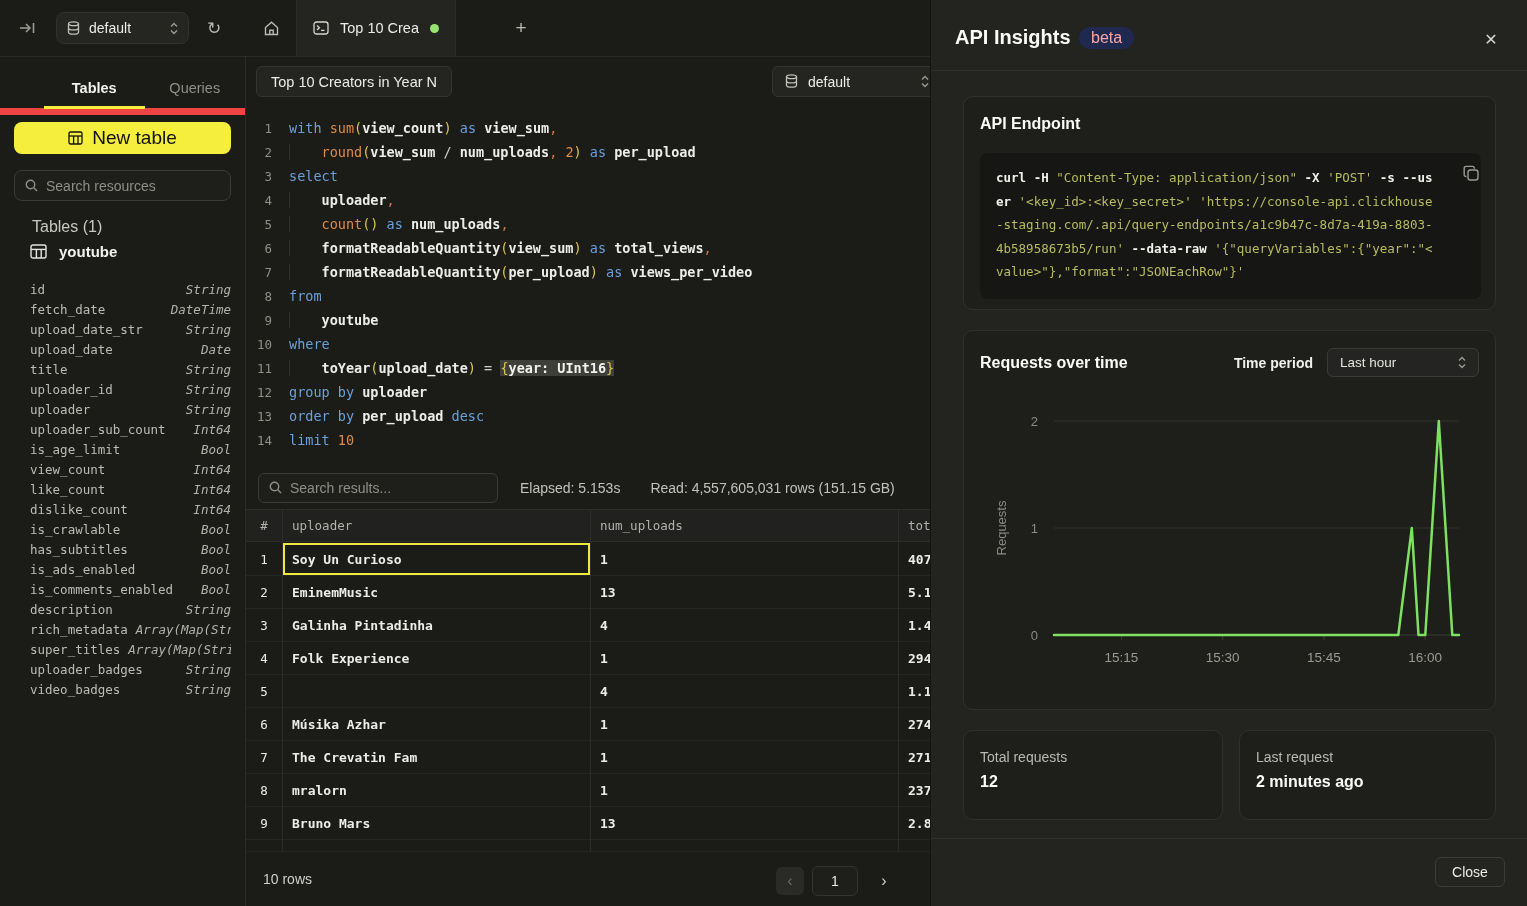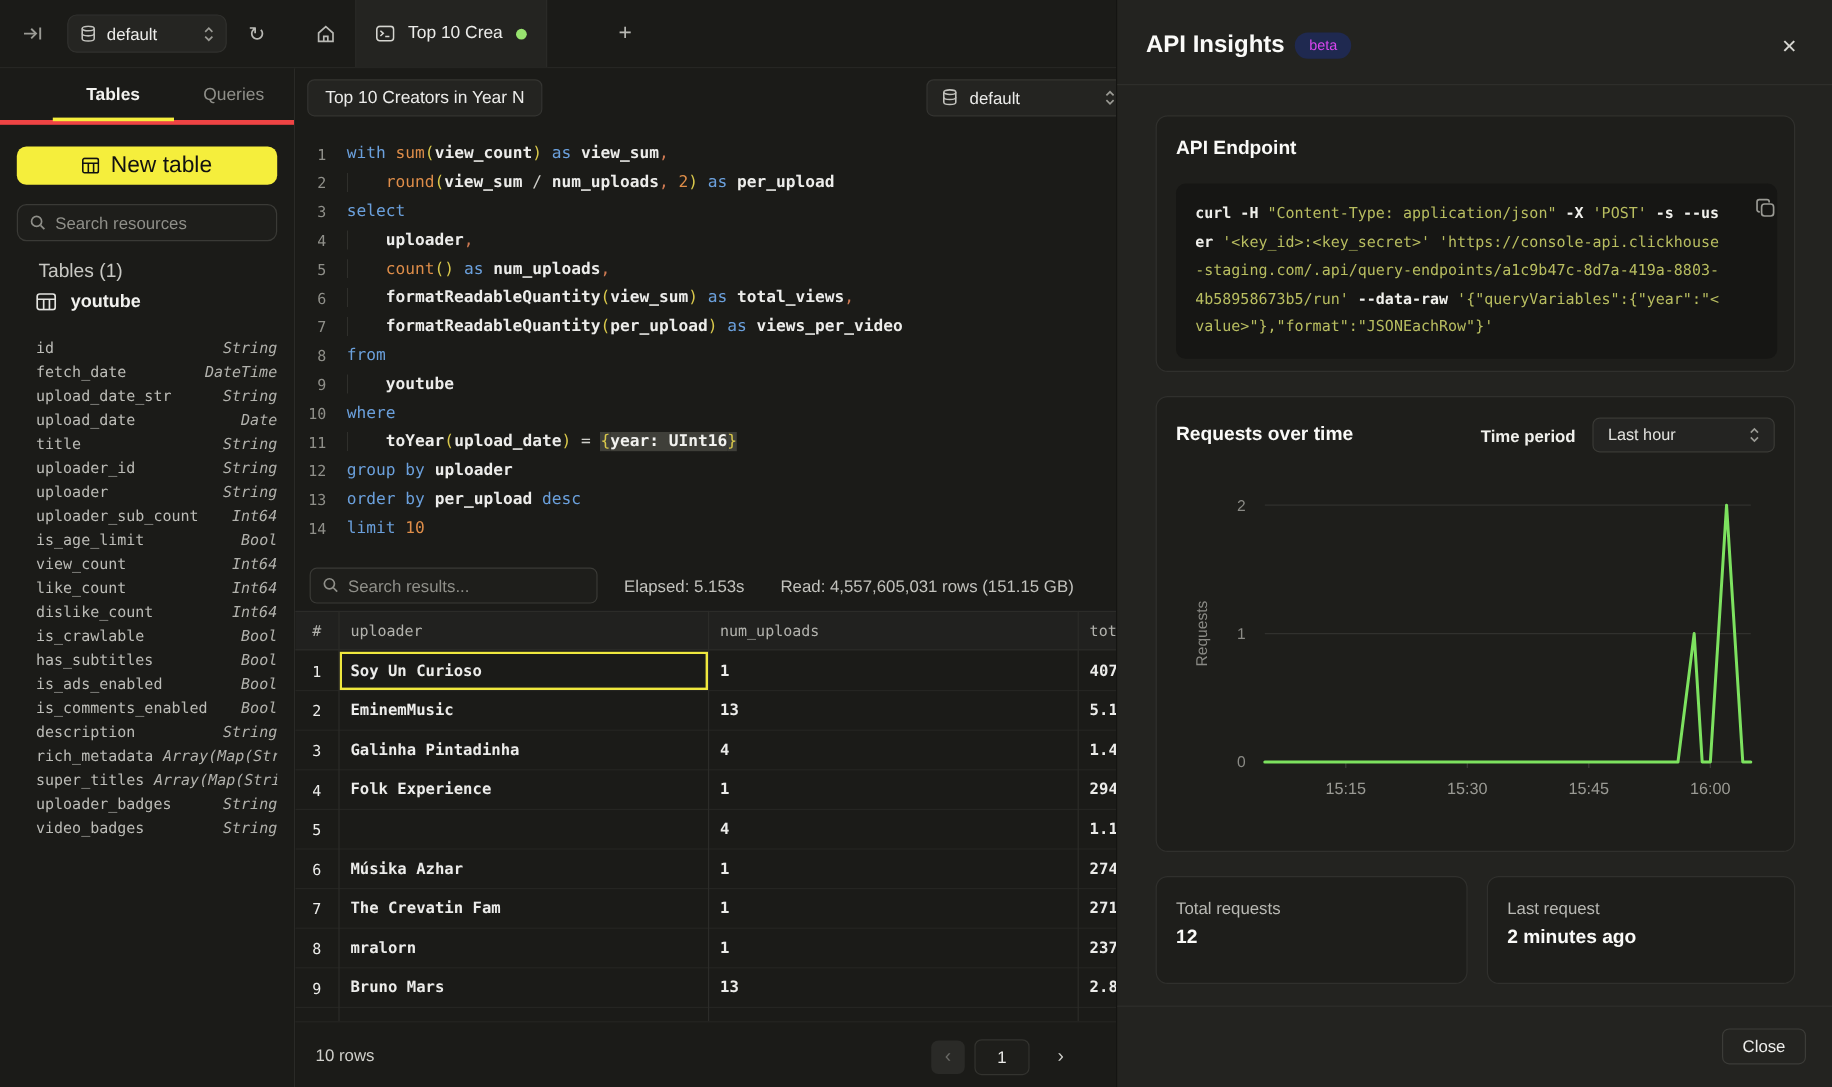--- a/index.html
+++ b/index.html
@@ -19,21 +19,21 @@
   .db-select .lbl { flex:1; font-size:14px; color:#ececea; }
   .refresh-btn { position:absolute; left:201px; top:15px; width:26px; height:26px; font-size:17px; }
   .home-btn { position:absolute; left:246px; top:0; width:50px; height:56px; }
   .tab { position:absolute; left:296px; top:0; width:160px; height:56px; background:#242421; border-left:1px solid #2a2a27; border-right:1px solid #2a2a27; display:flex; align-items:center; padding:0 16px; gap:11px; cursor:pointer; }
   .tab-label { flex:1; font-size:14.5px; color:#ececea; white-space:nowrap; overflow:hidden; }
   .tab-dot { width:9px; height:9px; border-radius:50%; }
   .plus-btn { position:absolute; left:496px; top:0; width:50px; height:56px; font-size:19px; font-weight:400; }
 
   
   .sidebar { position:absolute; left:0; top:57px; width:246px; height:849px; border-right:1px solid #2a2a27; background:#1b1b18; }
-  .side-tabs { position:absolute; left:0; top:0; width:100%; height:47px; border-bottom:4px solid #ef4444; display:flex;padding-left:44px; }
+  .side-tabs { position:absolute; left:0; top:11px; width:100%; height:47px; border-bottom:7px solid #ef4444; display:flex;padding-left:44px; }
   .side-tab { width:123px; height:100%; display:flex; align-items:center; justify-content:center; font-size:14.5px; color:#8f8f89; cursor:pointer; position:relative; }
   .side-tab.active { color:#f2f2ef; font-weight:700; }
   .side-tab.active::after { content:""; position:absolute; left:0; bottom:-1px; width:100%; height:3px; background:var(--yellow); }
   .new-table-btn { position:absolute; left:14px; top:65px; width:217px; height:32px; background:var(--yellow); color:#111; border:none; border-radius:8px; font-size:19px; font-weight:400; display:flex; align-items:center; justify-content:center; gap:9px; cursor:pointer; font-family:"Liberation Sans",sans-serif; }
   .search-box { position:absolute; display:flex; align-items:center; gap:8px; background:#1e1e1b; border:1px solid #3a3a36; border-radius:8px; padding:0 10px; }
   .search-box input { background:none; border:none; outline:none; color:#d6d6d1; font-size:14px; font-family:"Liberation Sans",sans-serif; width:100%; }
   .search-box input::placeholder { color:#8f8f89; }
   .sb-search { left:14px; top:113px; width:217px; height:31px; }
   .tables-head { position:absolute; left:32px; top:161px; font-size:16px; color:#c8c8c3; }
   .tbl-row { position:absolute; left:30px; top:186px; display:flex; align-items:center; gap:12px; cursor:pointer; }
@@ -85,21 +85,21 @@
 
   .mid-footer { position:absolute; left:0; top:794px; width:100%; height:55px; border-top:1px solid #252522; }
   .rows-count { position:absolute; left:17px; top:19px; font-size:14px; color:#d0d0cb; }
   .pg-prev { position:absolute; left:530px; top:15px; width:28px; height:28px; background:#2a2a27; border:none; border-radius:6px; color:#6a6a66; font-size:16px; }
   .pg-page { position:absolute; left:566px; top:14px; width:46px; height:30px; background:#1e1e1b; border:1px solid #33332f; border-radius:6px; color:#ececea; display:flex; align-items:center; justify-content:center; font-size:14px; cursor:pointer; }
   .pg-next { position:absolute; left:624px; top:15px; width:28px; height:28px; color:#cfcfca; font-size:16px; cursor:pointer; background:none; border:none; }
 
   
   .panel { position:absolute; left:930px; top:0; width:597px; height:906px; background:#232320; border-left:1px solid #141412; }
   .p-title { position:absolute; left:24px; top:26px; font-size:20px; font-weight:700; color:#fafaf8; }
-  .beta-badge { position:absolute; left:148px; top:27px; height:22px; padding:0 12px; background:#1f2950; color:#d946ef; font-size:12px; border-radius:11px; display:flex; align-items:center; }
+  .beta-badge { position:absolute; left:148px; top:27px; height:22px; padding:0 12px; background:#1f2950; color:#fca5a5; font-size:16px; border-radius:11px; display:flex; align-items:center; }
   .p-close { position:absolute; left:549px; top:28px; width:22px; height:22px; color:#d6d6d1; font-size:16px; cursor:pointer; background:none; border:none; }
   .p-div { position:absolute; left:0; width:100%; height:1px; background:#2e2e2b; }
   .card { position:absolute; background:#1e1e1b; border:1px solid #30302d; border-radius:10px; }
   .card-endpoint { left:32px; top:96px; width:533px; height:214px; }
   .card-h { position:absolute; left:16px; top:18px; font-size:16px; font-weight:700; color:#fafaf8; }
   .codeblock { position:absolute; left:16px; top:56px; width:501px; height:146px; background:#161614; border-radius:8px; padding:13px 42px 13px 16px; font-size:12.5px; line-height:23.6px; color:#e8e8e4; word-break:break-all; white-space:pre-wrap; }
   .cu-c { color:#f0f0ec; font-weight:700; }
   .cu-s { color:#b8bd60; }
   .copy-btn { position:absolute; right:12px; top:66px; width:20px; height:20px; cursor:pointer; background:none; border:none; color:#9a9a94; }
 

